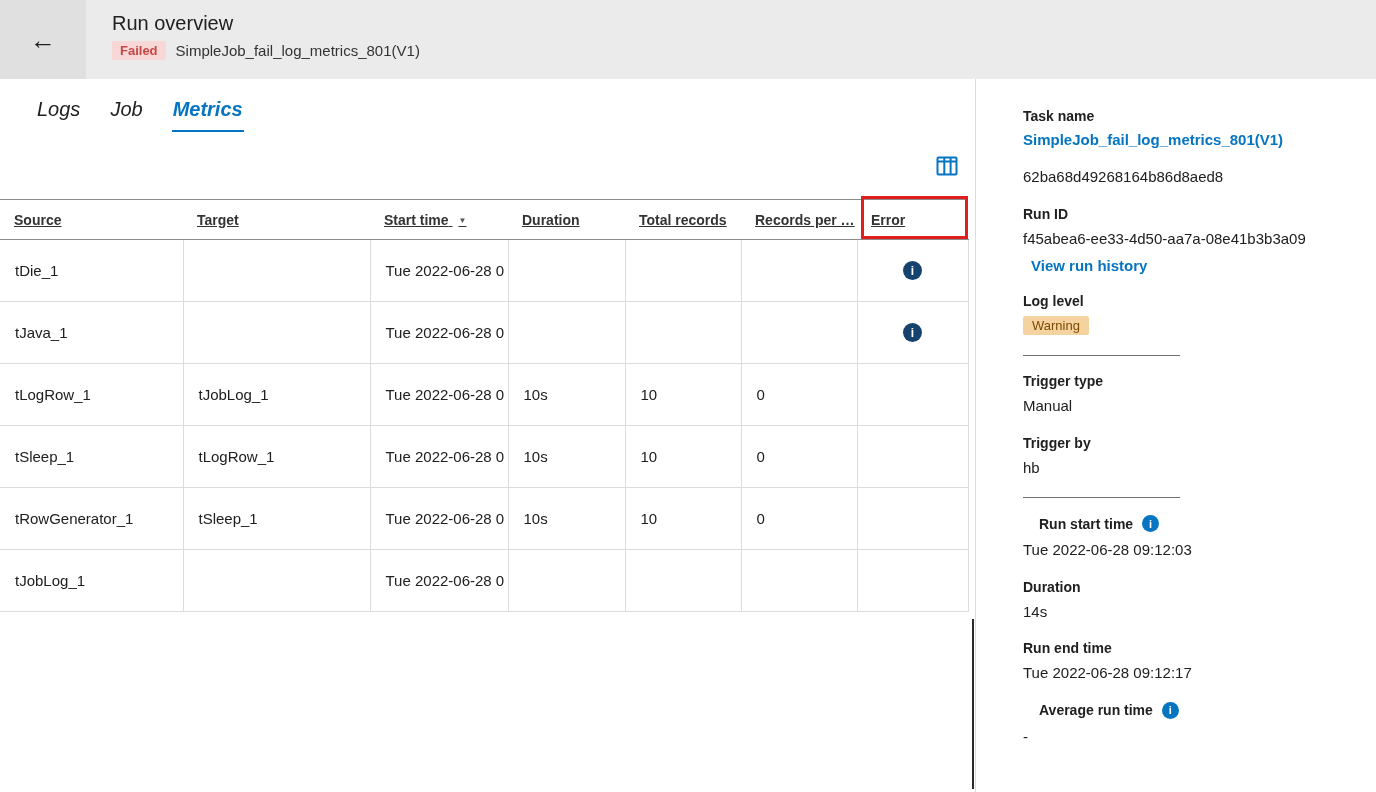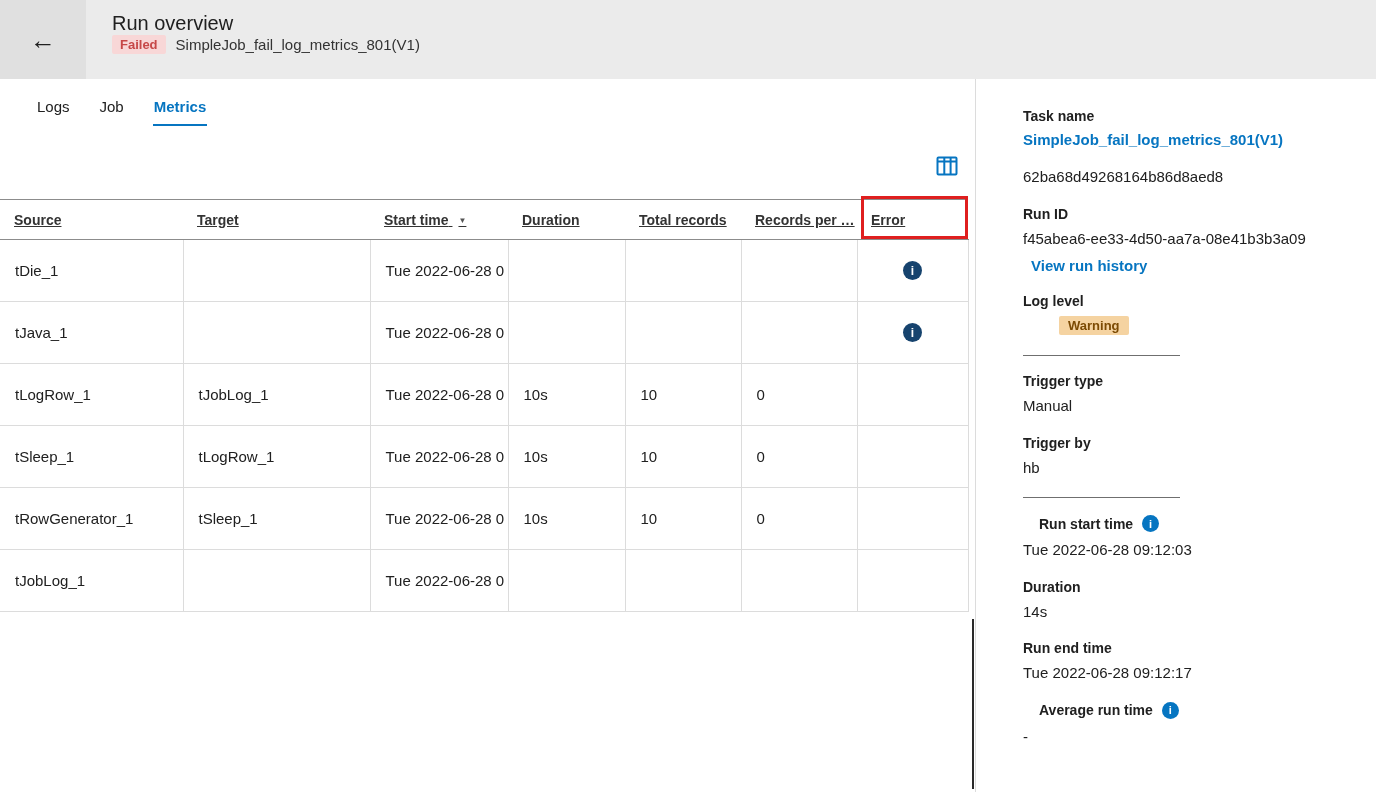--- a/index.html
+++ b/index.html
@@ -10,36 +10,36 @@
   }
 
   
   .header { height:79px; background:#ebebeb; display:flex; align-items:stretch; }
   .back-btn {
     width:86px; background:#e0e0e0; border:none; cursor:pointer;
     font-size:26px; line-height:1; color:#202020; font-family:inherit;
   }
   .header-info { padding:12px 0 0 26px; }
   .page-title { font-size:20px; font-weight:400; color:#202020; }
-  .subtitle-row { margin-top:0; display:flex; align-items:center; gap:10px; }
+  .subtitle-row { margin-top:6px; display:flex; align-items:center; gap:10px; }
   .badge-failed {
     display:inline-block; background:#f8d7d7; color:#c64848;
     font-size:13px; font-weight:600; padding:2px 8px; border-radius:2px;
   }
   .job-name { font-size:15px; color:#333333; }
 
   
   .content { display:flex; height:713px; }
   .main { position:relative; width:976px; border-right:1px solid #dcdcdc; height:100%; }
 
   
   .tabs { display:flex; gap:28px; padding:13px 0 0 36px; }
   .tab {
-    font-size:15px; color:#202020; cursor:pointer;
-    padding:6px 1px 9px; border-bottom:2px solid transparent;
+    font-size:20px; color:#202020; cursor:pointer;
+    padding:6px 1px 9px; border-bottom:2px solid transparent;font-style:italic;
   }
   .tab.active { color:#0675c1; font-weight:700; border-bottom-color:#0675c1; }
 
   
   .columns-btn {
     position:absolute; top:75px; left:935; left:935px;
     width:24px; height:24px; background:none; border:none; cursor:pointer; padding:1px;
   }
 
   
@@ -81,21 +81,21 @@
   
   .details { width:399px; padding:29px 20px 0 47px; font-size:15px; }
   .field { margin-bottom:19px; }
   .f-label { font-size:14px; font-weight:700; color:#202020; margin-bottom:7px; }
   .f-value { font-size:15px; color:#202020; line-height:1.3; }
   .link { color:#0675c1; font-weight:700; cursor:pointer; text-decoration:none; display:inline-block; }
   .link-block { margin:9px 8px 0; }
   .divider { border:none; border-top:1px solid #6f6f6f; width:157px; margin:20px 0 17px; }
   .chip-warning {
     display:inline-block; background:#f5d3a1; color:#7c4a03;
-    font-size:13px; font-weight:700; padding:2px 9px; border-radius:2px;margin-left:36px;
+    font-size:13px; font-weight:400; padding:2px 9px; border-radius:2px;
   }
   .label-row { display:flex; align-items:center; gap:9px; margin-bottom:8px;padding-left:16px; }
   .label-row .f-label { margin-bottom:0; }
 </style>
 </head>
 <body>
 
 <header class="header">
   <button class="back-btn">
     <span>←</span>

